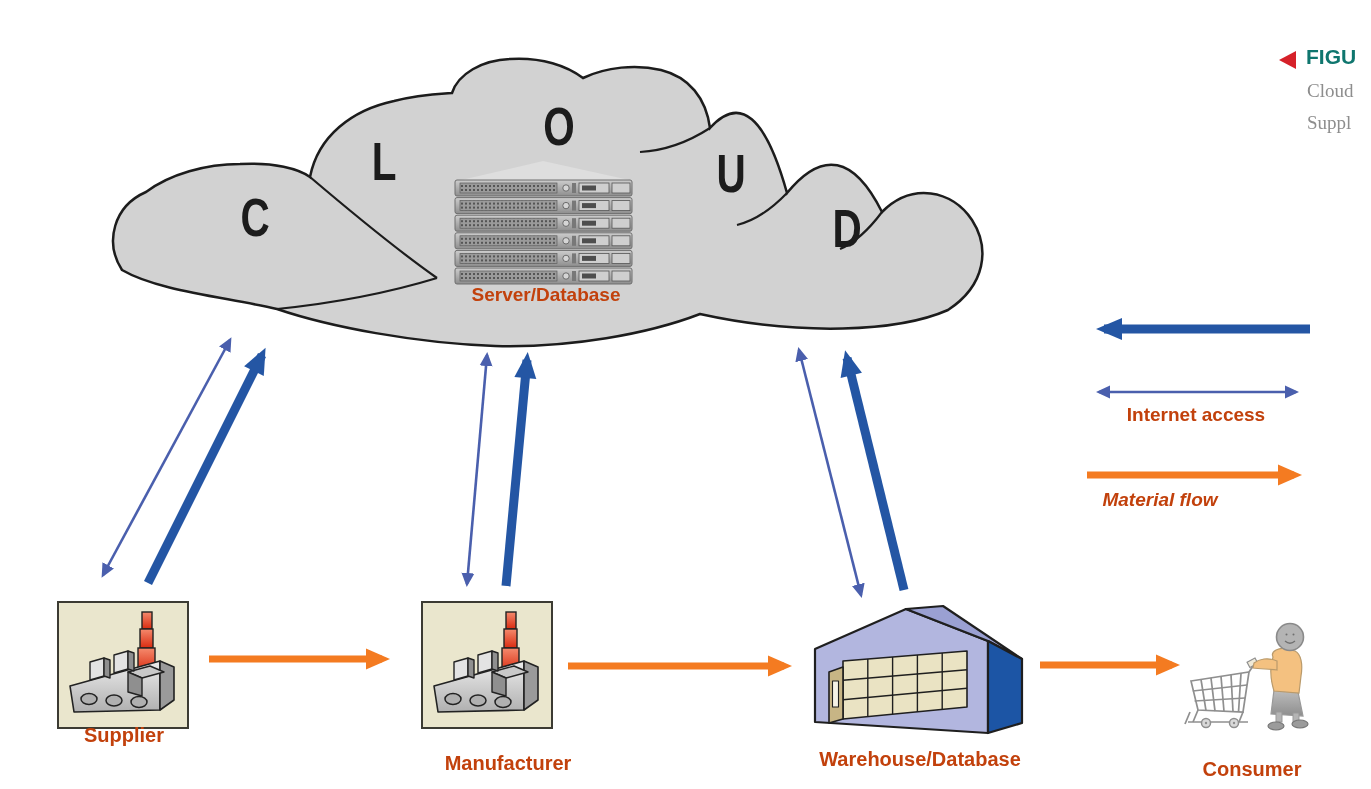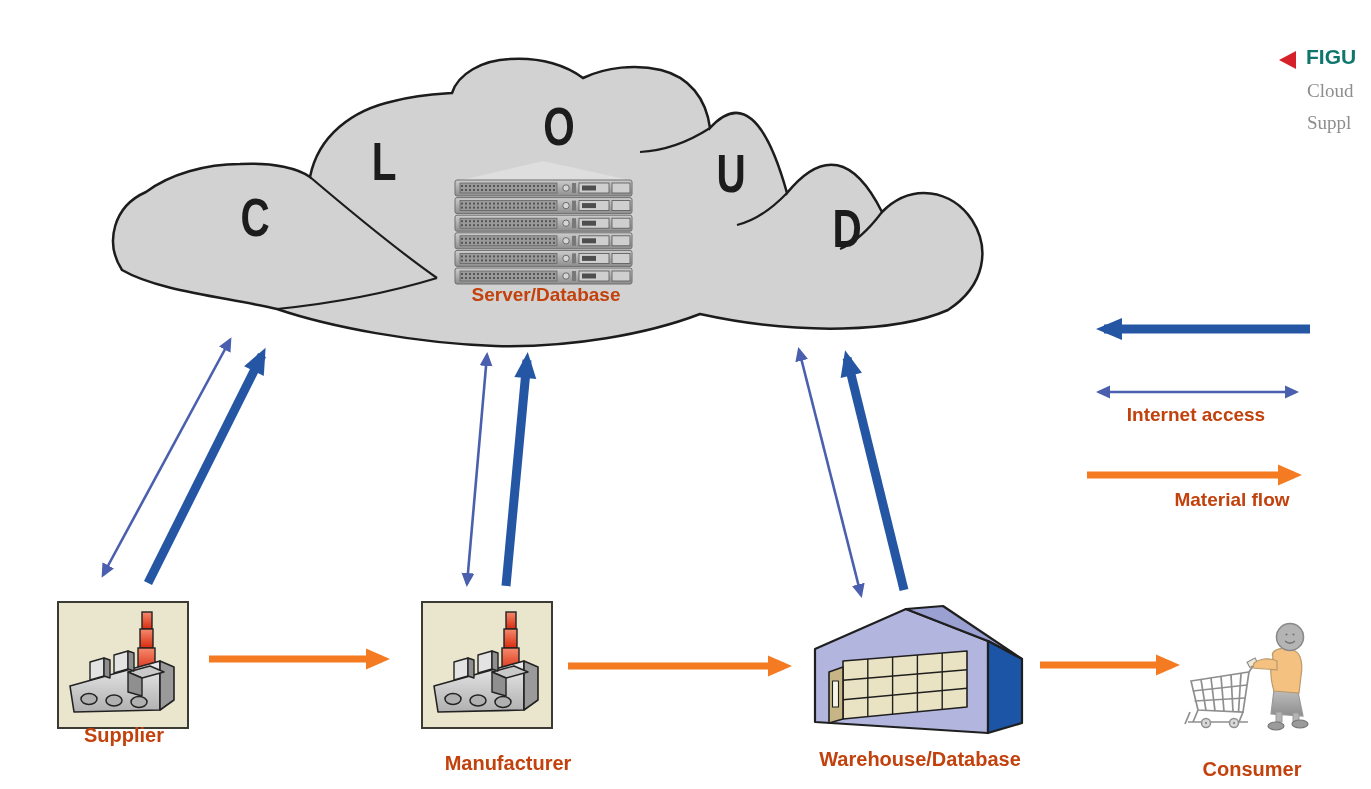--- a/index.html
+++ b/index.html
@@ -287,20 +287,20 @@
   <div class="cloud-letter" style="left:847px;top:228px;">D</div>
 
   <div class="lbl" style="left:546px;top:284px;">Server/Database</div>
 
   <div class="lbl entity-lbl" style="left:124px;top:724px;">Supplier</div>
   <div class="lbl entity-lbl" style="left:508px;top:752px;">Manufacturer</div>
   <div class="lbl entity-lbl" style="left:920px;top:748px;">Warehouse/Database</div>
   <div class="lbl entity-lbl" style="left:1246px;top:758px;margin-left:6px;">Consumer</div>
 
   <div class="lbl" style="left:1196px;top:356px;margin-top:48px;">Internet access</div>
-  <div class="lbl" style="left:1232px;top:489px;">Material flow</div>
+  <div class="lbl" style="left:1160px;top:489px;font-style:italic;">Material flow</div>
 
   <div class="fig-tri"></div>
   <div class="fig-title">FIGU</div>
   <div class="fig-sub" style="top:80px;">Cloud</div>
   <div class="fig-sub" style="top:112px;">Suppl</div>
 
 </div>
 
 </body></html>

